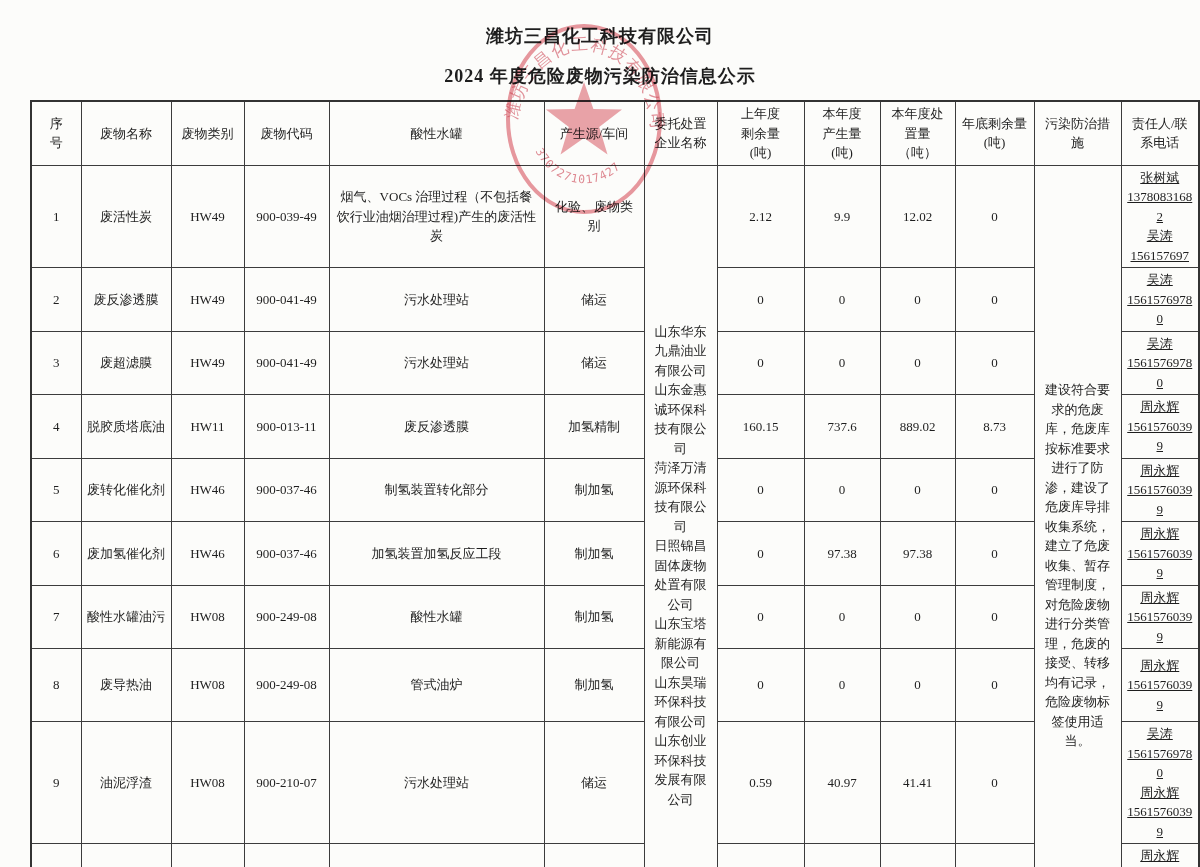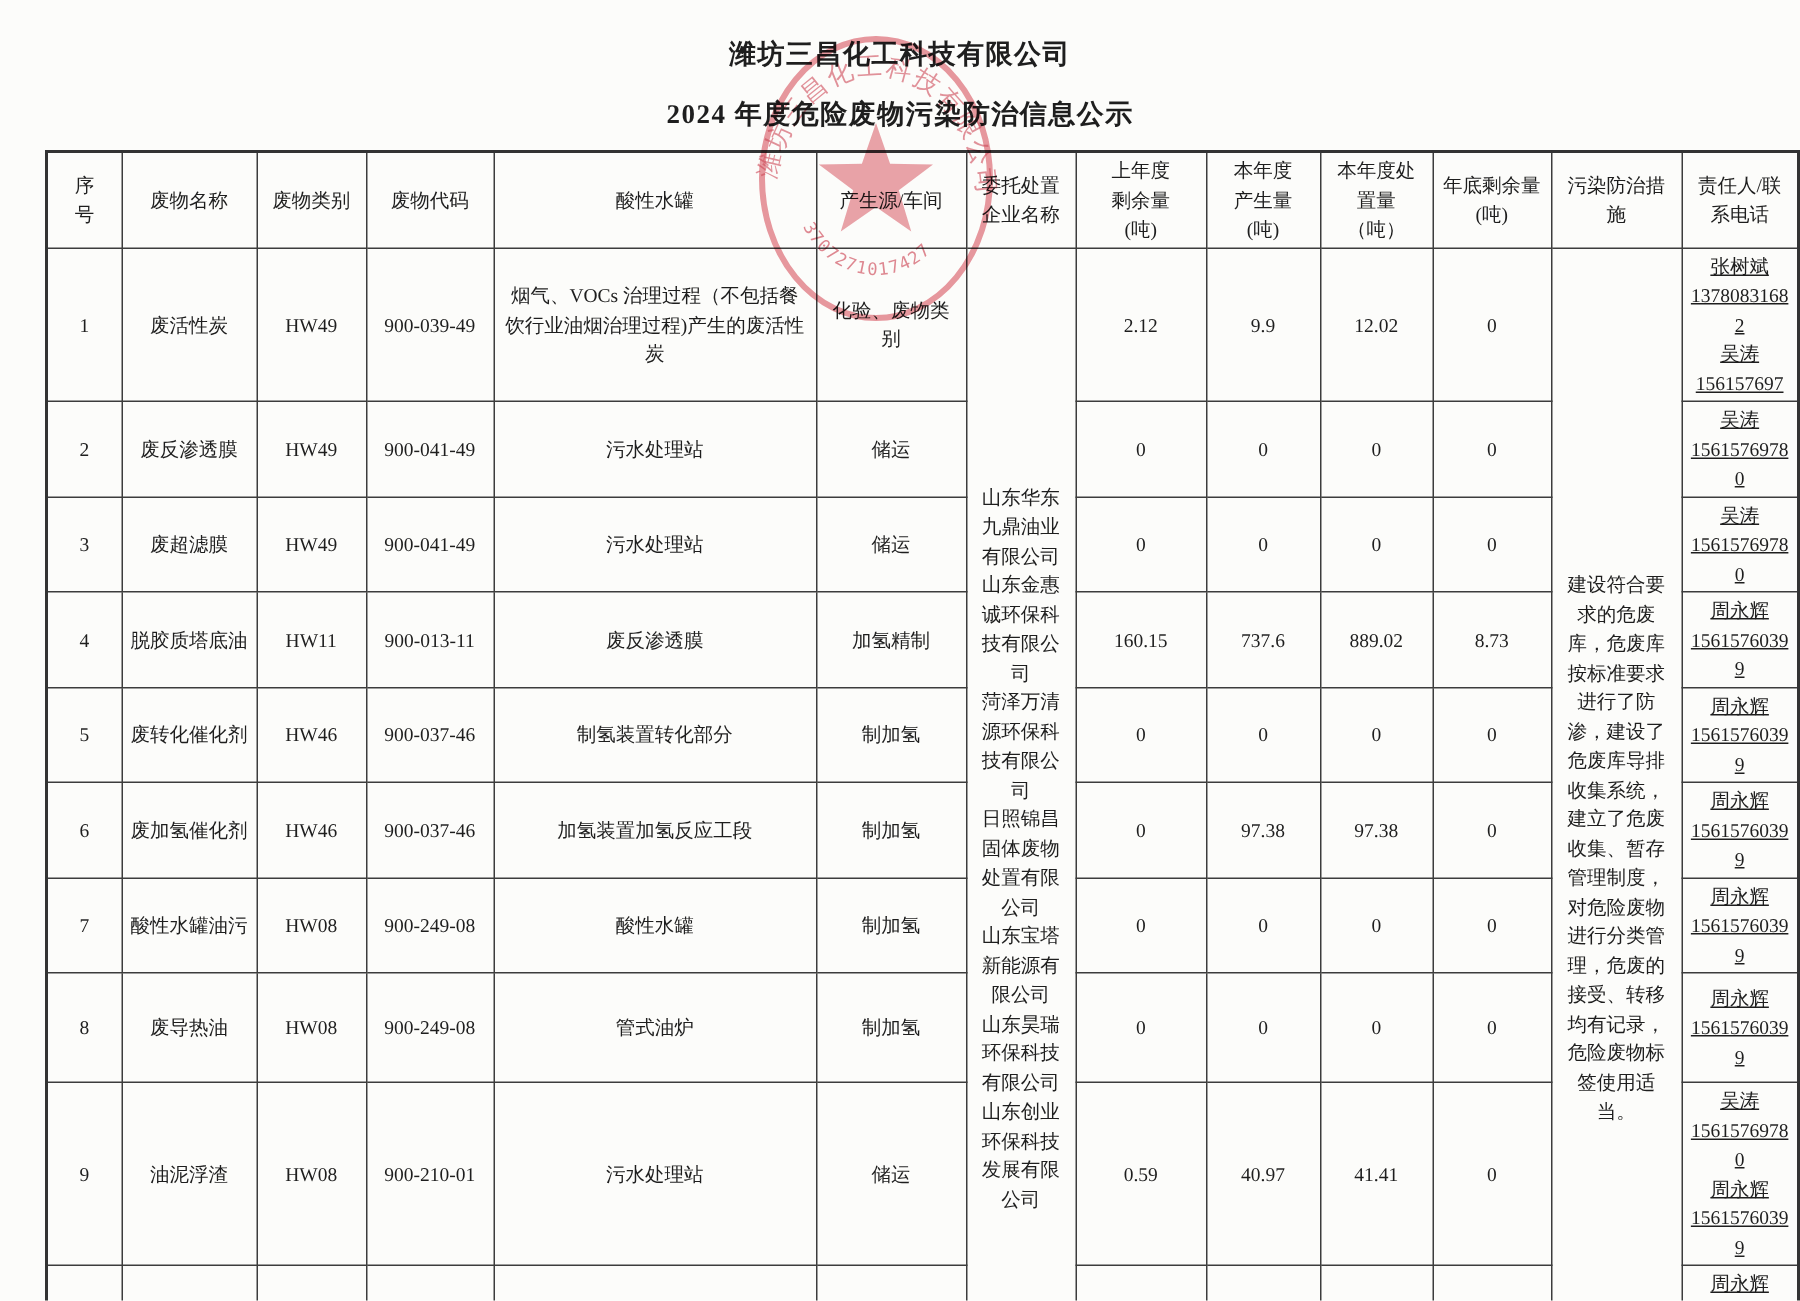--- a/index.html
+++ b/index.html
@@ -205,21 +205,21 @@
     <td>0</td>
     <td>0</td>
     <td>0</td>
     <td class="cell-contact">周永辉
 15615760399</td>
   </tr>
   <tr style="height:103px">
     <td>9</td>
     <td>油泥浮渣</td>
     <td>HW08</td>
-    <td>900-210-01</td>
+    <td>900-210-07</td>
     <td class="cell-process">污水处理站</td>
     <td>储运</td>
     <td>0.59</td>
     <td>40.97</td>
     <td>41.41</td>
     <td>0</td>
     <td class="cell-contact">吴涛
 15615769780
 周永辉
 15615760399</td>

